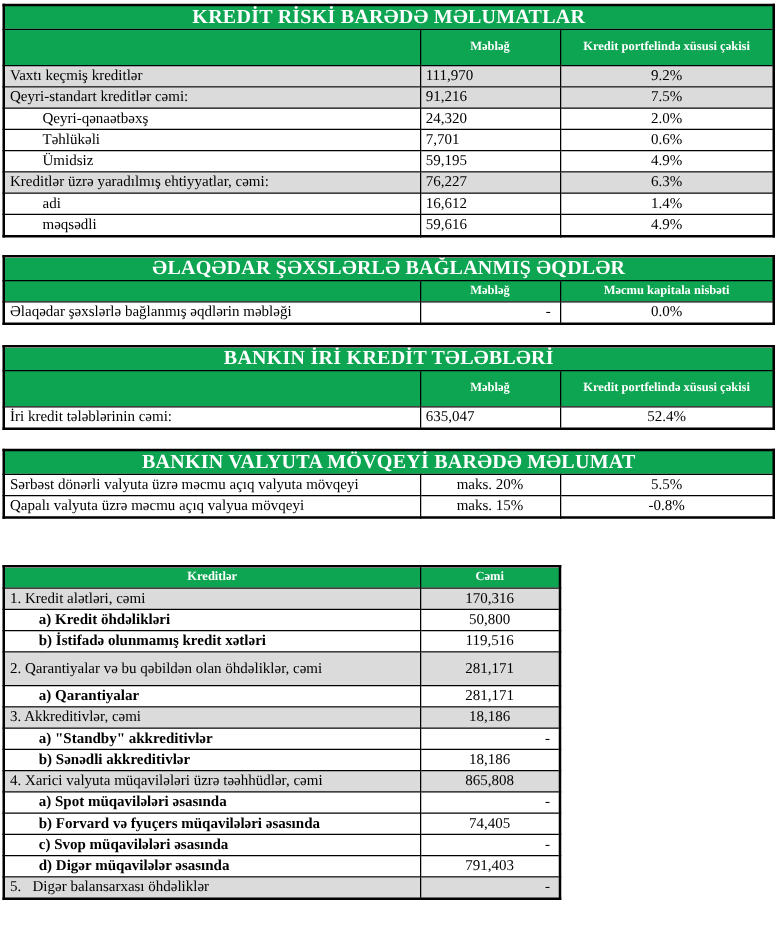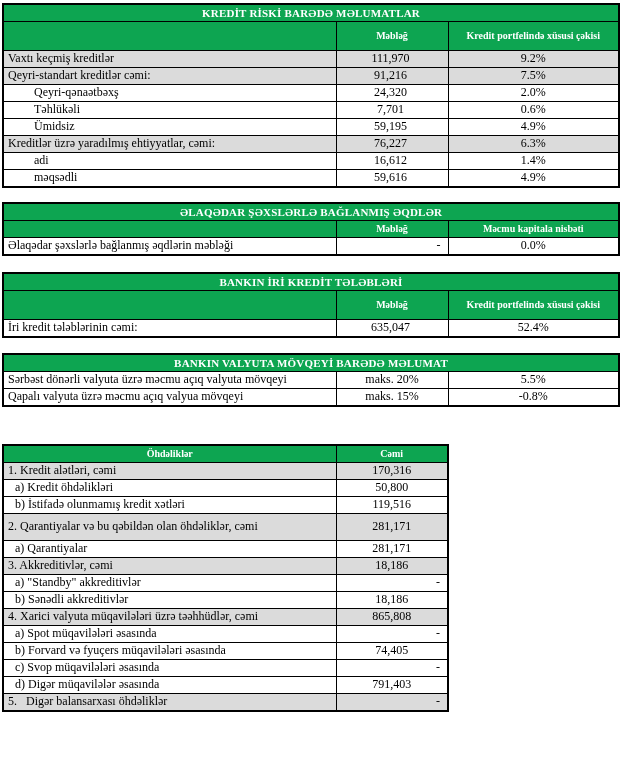--- a/index.html
+++ b/index.html
@@ -20,33 +20,33 @@
     height:16px;
     padding:0 4px;
     overflow:hidden;
     line-height:1.12;
     white-space:pre-wrap;
     vertical-align:middle;
   }
   table{border:2px solid var(--border);}
   .title{
     background:var(--green);color:#fff;font-weight:bold;text-align:center;
-    font-size:11px;white-space:nowrap;letter-spacing:.2px;
+    font-size:16px;white-space:nowrap;letter-spacing:.2px;
   }
   .hdr{
     background:var(--green);color:#fff;font-weight:bold;text-align:center;
     font-size:10px;white-space:nowrap;
   }
   .hdr-tall td{height:28px;}
   .gray td{background:var(--gray);}
-  .num{text-align:center;padding-right:7px;}
+  .num{text-align:left;padding-right:7px;}
   .ctr{text-align:center;margin-top:31px;}
   .dash{text-align:right;padding-right:7px;}
   .ind{padding-left:30px;}
-  .ind-sm{padding-left:11px;}
+  .ind-sm{padding-left:27px;font-weight:bold;}
   .rowtall td{height:26px;}
   #t2{margin-top:14px;}
   #t3{margin-top:16px;}
   #t4{margin-top:15px;}
   #t5{margin-top:37px;}
 </style>
 </head>
 <body>
 
 <div class="doc">
@@ -178,21 +178,21 @@
   </tbody>
     </table>
 
   <table id="t5" class="t-small">
     <colgroup>
         <col style="width:333px">
         <col style="width:112px">
       </colgroup>
     <tbody>
     <tr>
-      <td class="hdr">Öhdəliklər</td>
+      <td class="hdr">Kreditlər</td>
       <td class="hdr">Cəmi</td>
     </tr>
     <tr class="gray">
       <td>1. Kredit alətləri, cəmi</td>
       <td class="ctr">170,316</td>
     </tr>
     <tr>
       <td class="ind-sm">a) Kredit öhdəlikləri</td>
       <td class="ctr">50,800</td>
     </tr>

